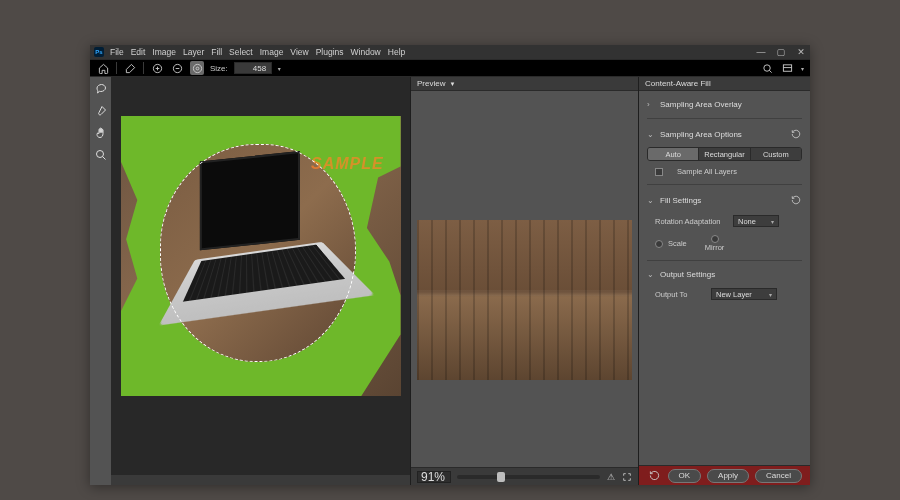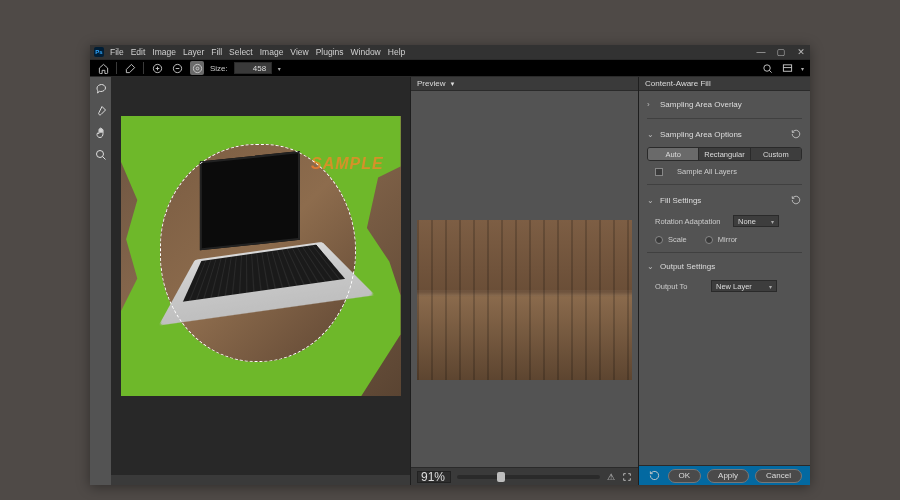--- a/index.html
+++ b/index.html
@@ -72,21 +72,21 @@
   .seg .segbtn { flex:1; font-size:7.5px; display:flex; align-items:center; justify-content:center; background:#3d3d3d; color:#ddd; border-right:1px solid #2a2a2a;}
   .seg .segbtn:last-child{border-right:none;}
   .seg .segbtn.active { background:#6a6a6a;}
   .chk-row { display:flex; align-items:center; gap:14px; font-size:7.5px; color:#ccc; padding:2px 0 2px 8px;}
   .chk { width:8px; height:8px; border:1px solid #888; background:#3a3a3a;}
   .radio { width:8px; height:8px; border:1px solid #888; border-radius:50%; background:#3a3a3a;}
   .field-row { display:flex; align-items:center; gap:6px; font-size:7.5px; color:#ccc; padding:2px 0 2px 8px;}
   .field-row .lab { flex:0 0 72px;}
   .dd { height:12px; background:#3d3d3d; border:1px solid #2a2a2a; font-size:7.5px; color:#ddd; display:flex; align-items:center; padding:0 4px; gap:3px; min-width:46px;}
   .dd .ar { margin-left:auto; font-size:6px; color:#aaa;}
-  .footer { height:20px; background:#0369a1; border-top:1px solid #2a2a2a; display:flex; align-items:center; justify-content:flex-end; gap:6px; padding:0 8px;}
+  .footer { height:20px; background:#7f1d1d; border-top:1px solid #2a2a2a; display:flex; align-items:center; justify-content:flex-end; gap:6px; padding:0 8px;}
   .footer .fbtn { height:14px; padding:0 10px; border:1px solid #777; border-radius:8px; font-size:8px; color:#ddd; display:flex; align-items:center; background:#4a4a4a;}
   .footer .ficon { width:14px; height:14px; color:#ccc; display:flex; align-items:center; justify-content:center;}
   .footer .ficon svg{width:11px;height:11px;}
   .divider { height:1px; background:#404040; margin:2px 0;}
 </style>
 </head>
 <body>
 
 <div class="app-window">
 
@@ -277,21 +277,21 @@
           <div class="dd">
               <span>None</span>
               <span class="ar">▾</span>
             </div>
         </div>
         <div class="chk-row" style="gap:18px;">
           <span style="display:flex;align-items:center;gap:5px;">
               <span class="radio"></span>
               <span>Scale</span>
             </span>
-          <span style="display:flex;align-items:center;gap:5px;">
+          <span style="display:flex;align-items:center;flex-direction:column;">
               <span class="radio"></span>
               <span>Mirror</span>
             </span>
         </div>
         <div class="divider"></div>
 
         <div class="section-row">
           <span class="chev">⌄</span>
           <span>Output Settings</span>
         </div>

